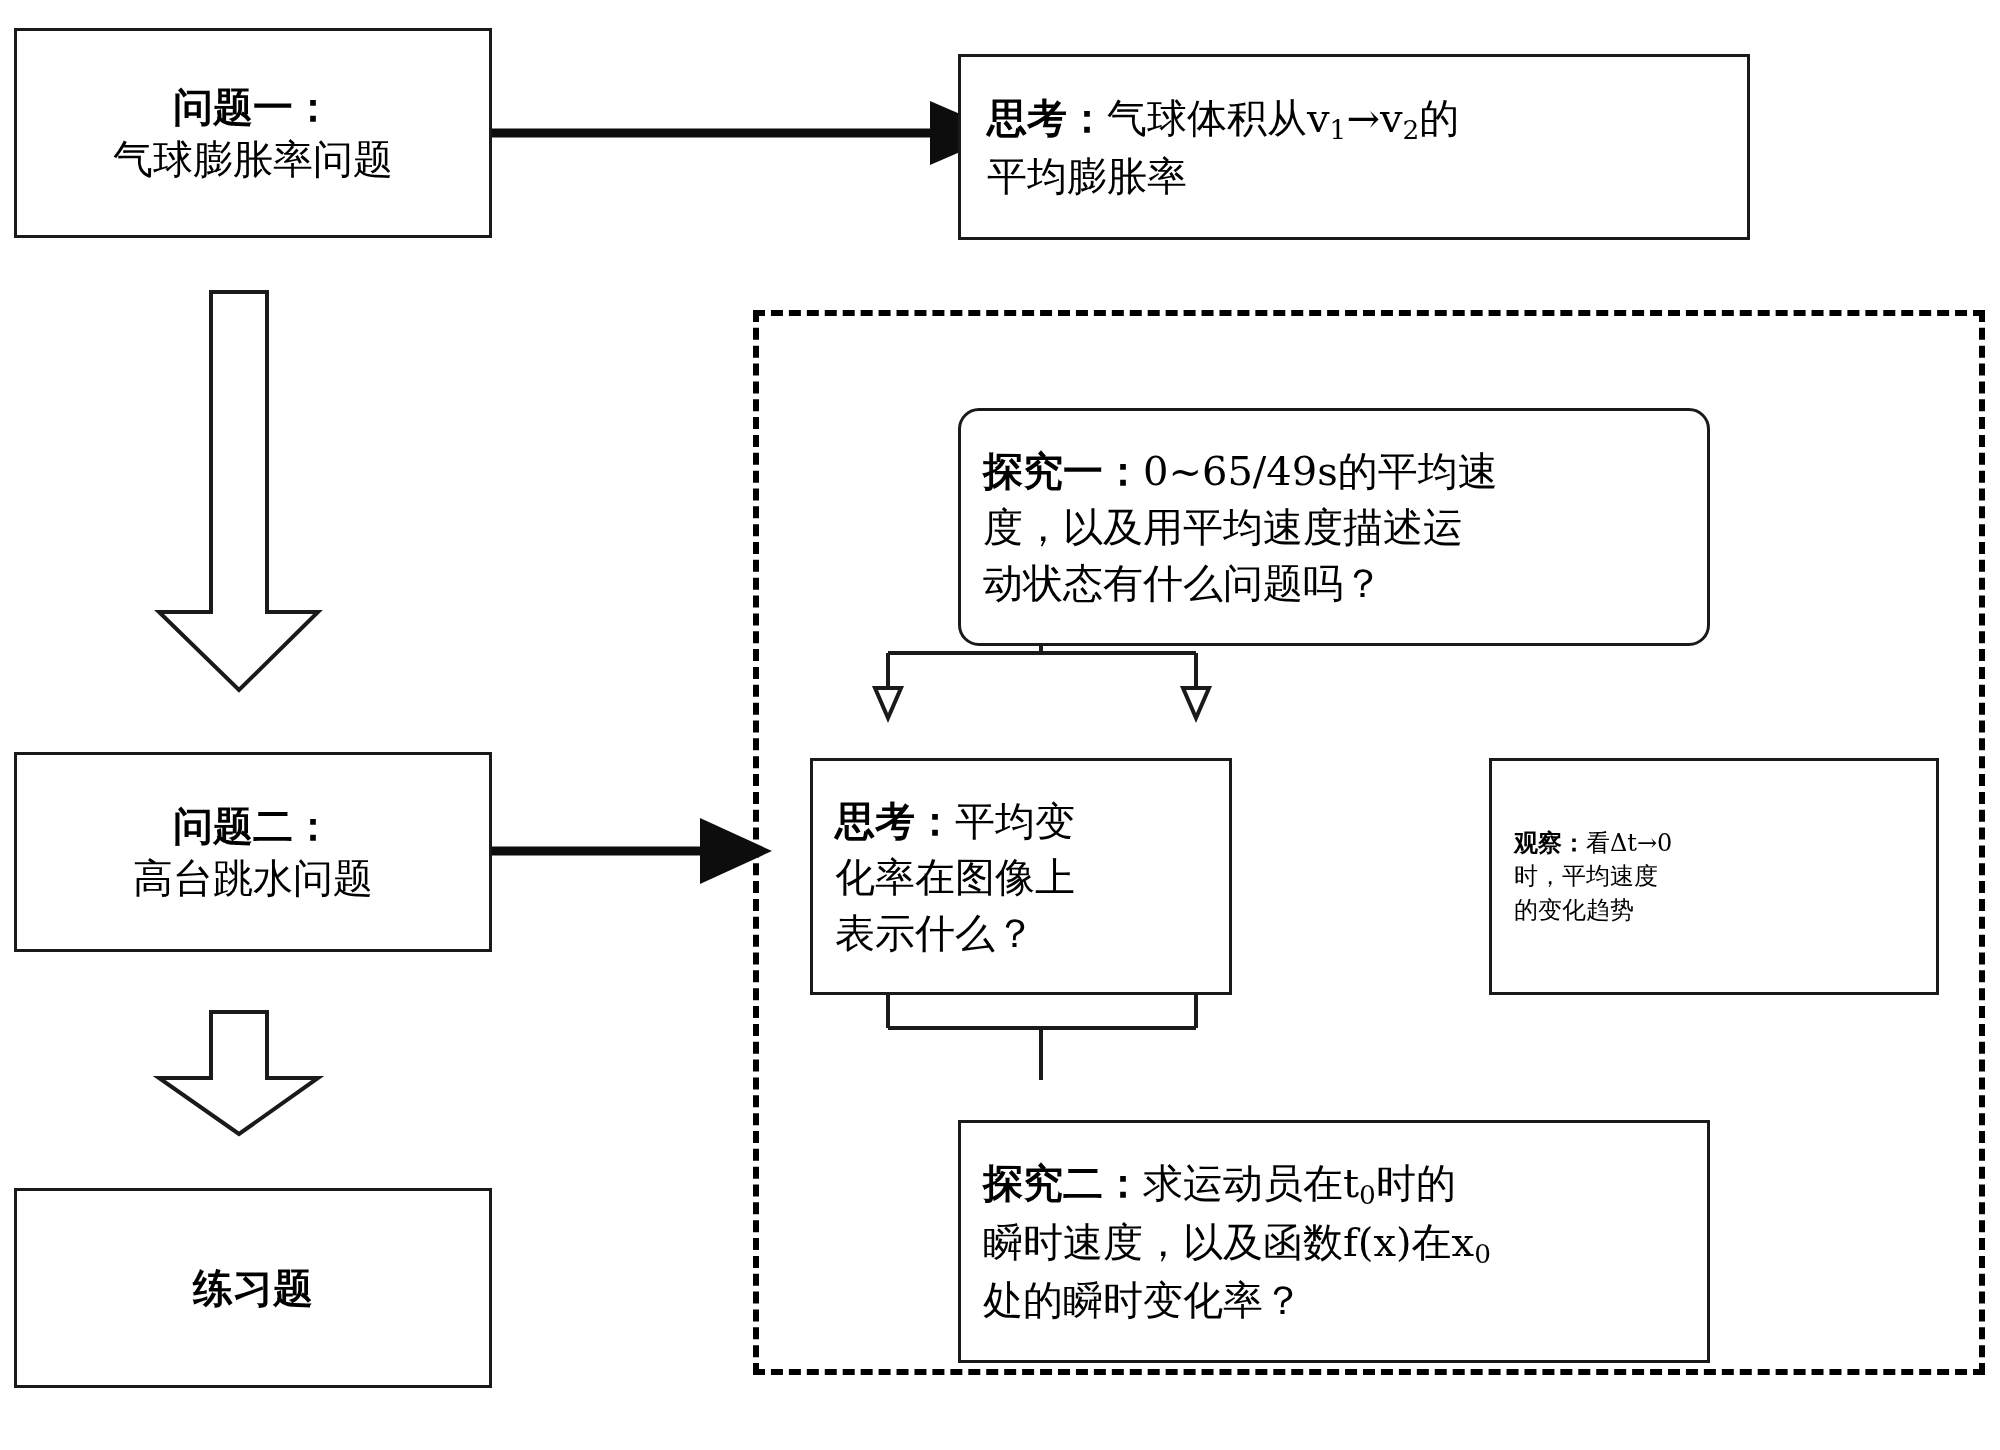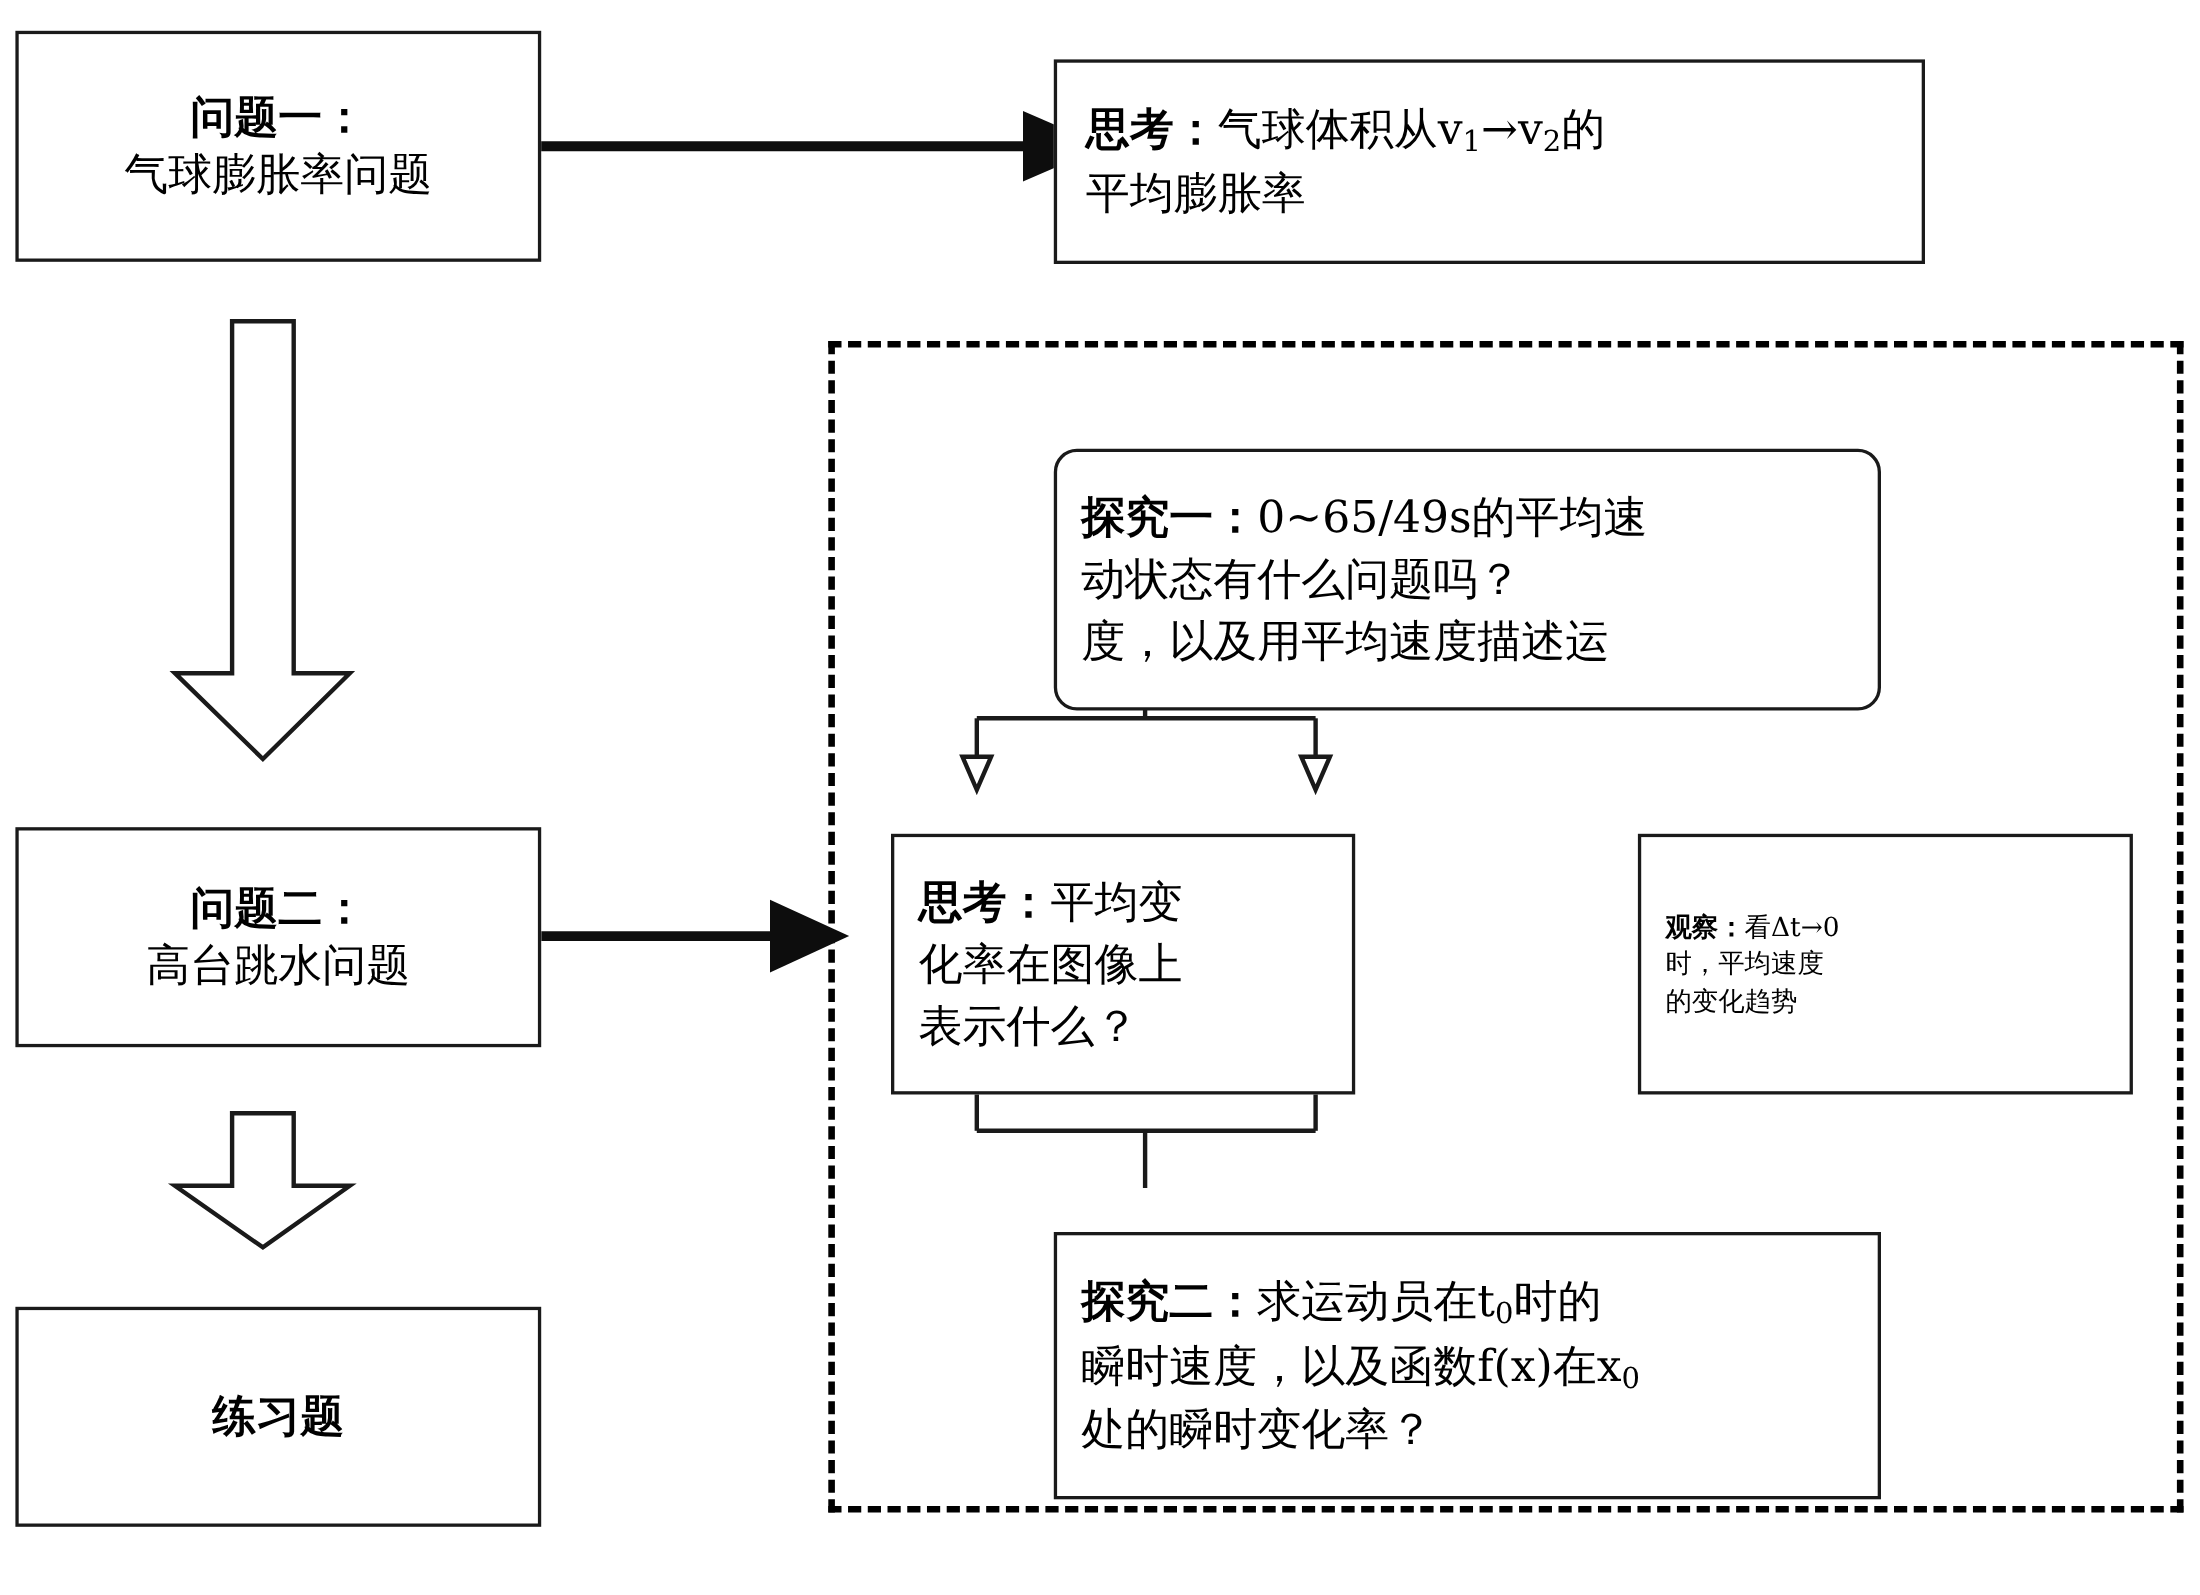--- a/index.html
+++ b/index.html
@@ -96,22 +96,22 @@
     <div class="line">
       <span class="bold">思考：</span><span>气球体积从v</span><sub>1</sub><span>→v</span><sub>2</sub><span>的</span>
     </div>
     <div class="line">平均膨胀率</div>
   </div>
 
   <div class="node left" style="left:958px; top:368px; width:752px; height:238px; font-size:40px; line-height:1.40; padding:0 22px;border-radius:21px;">
     <div class="line">
       <span class="bold">探究一：</span><span>0~65/49s的平均速</span>
     </div>
+    <div class="line">度，以及用平均速度描述运</div>
     <div class="line">动状态有什么问题吗？</div>
-    <div class="line">度，以及用平均速度描述运</div>
   </div>
 
   <div class="node center" style="left:14px; top:752px; width:478px; height:200px; font-size:40px; line-height:1.30;">
     <div class="line bold">问题二：</div>
     <div class="line">高台跳水问题</div>
   </div>
 
   <div class="node left" style="left:810px; top:718px; width:422px; height:237px; font-size:40px; line-height:1.40; padding:0 22px;">
     <div class="line">
       <span class="bold">思考：</span><span>平均变</span>

